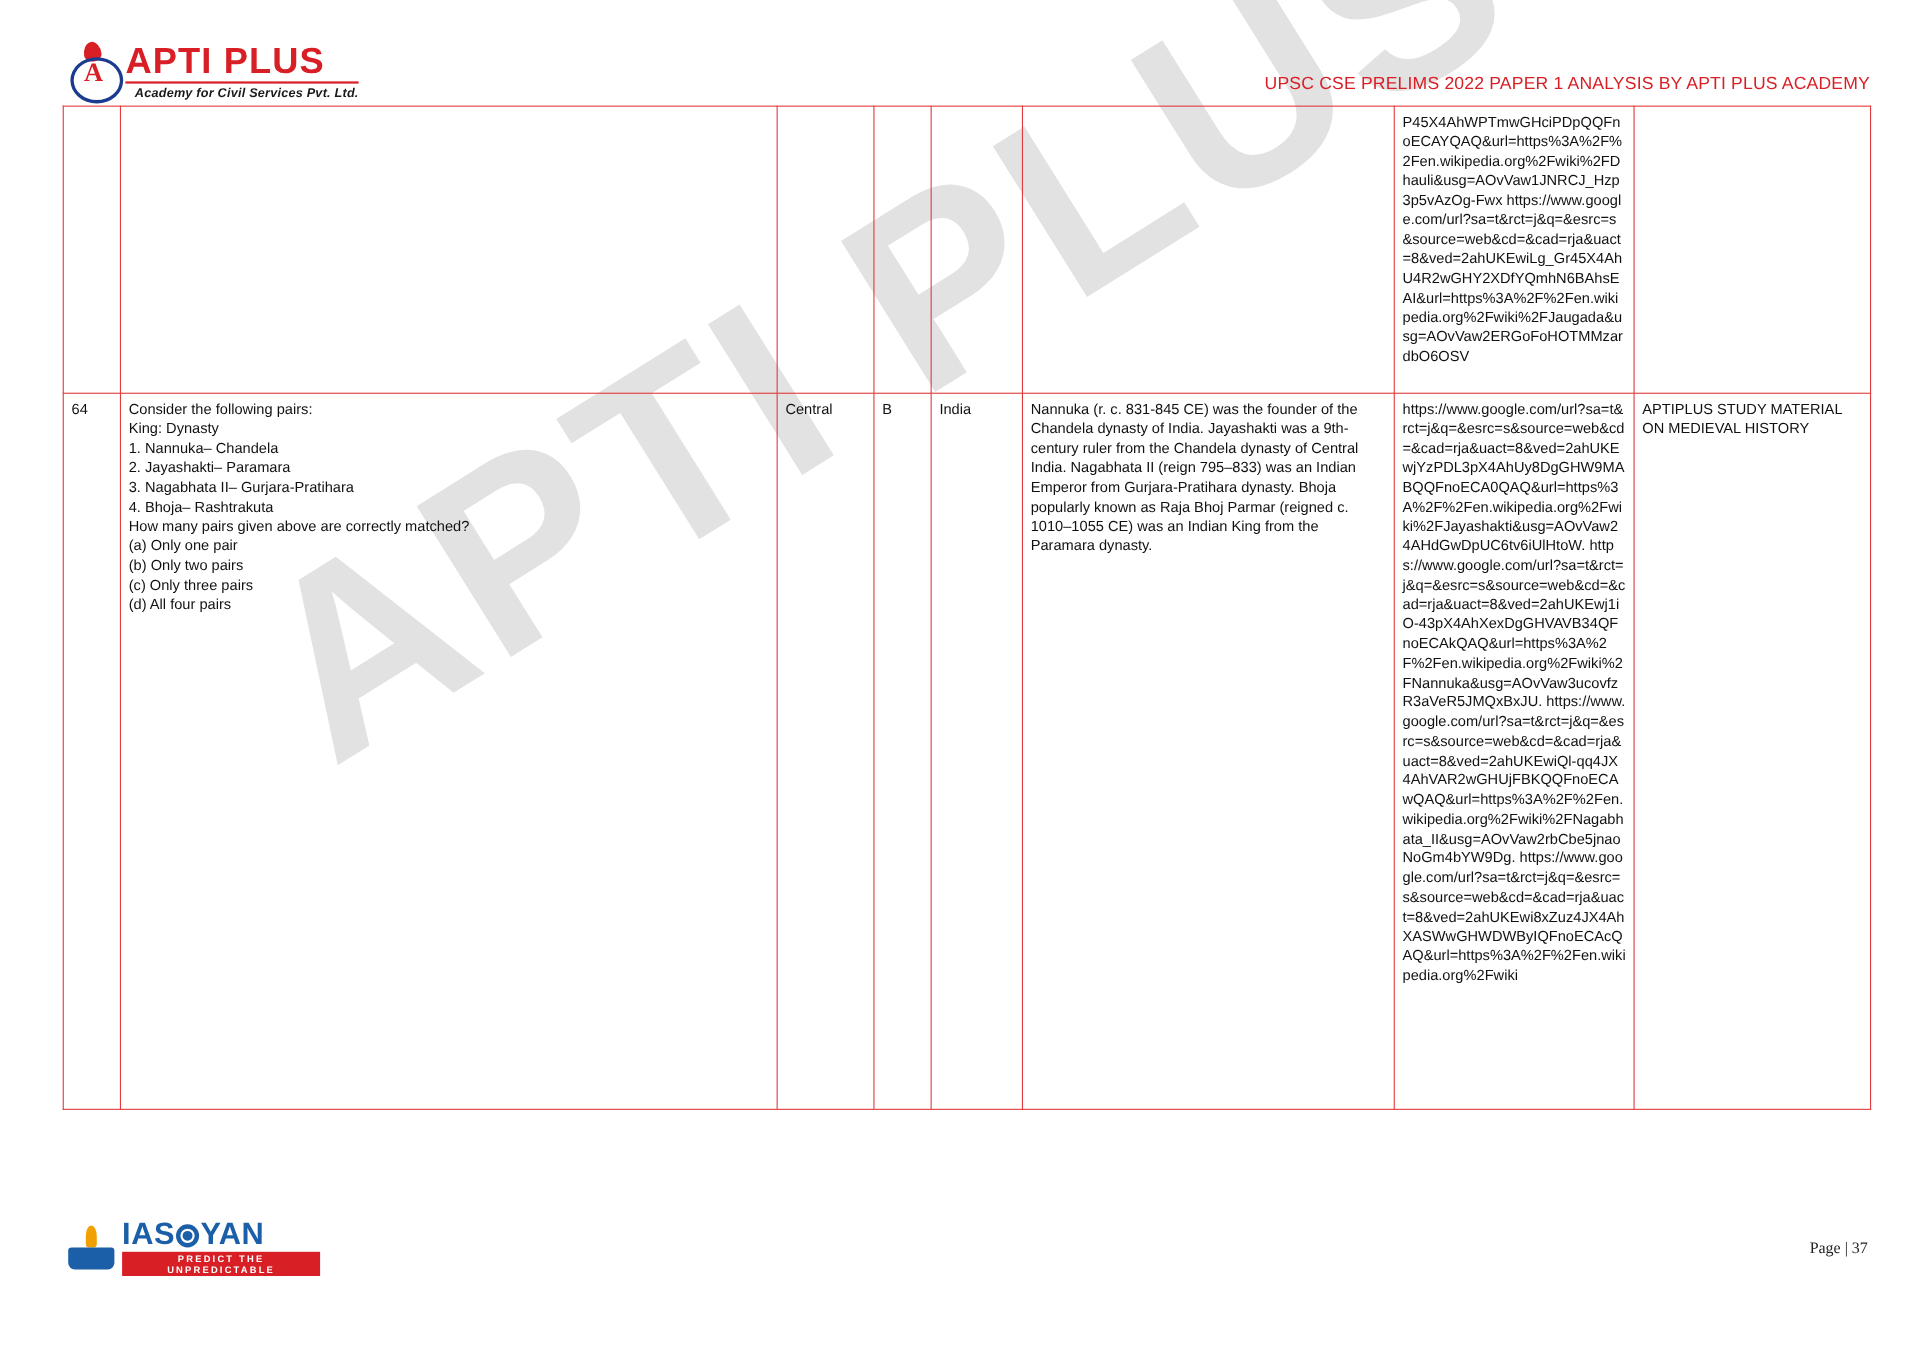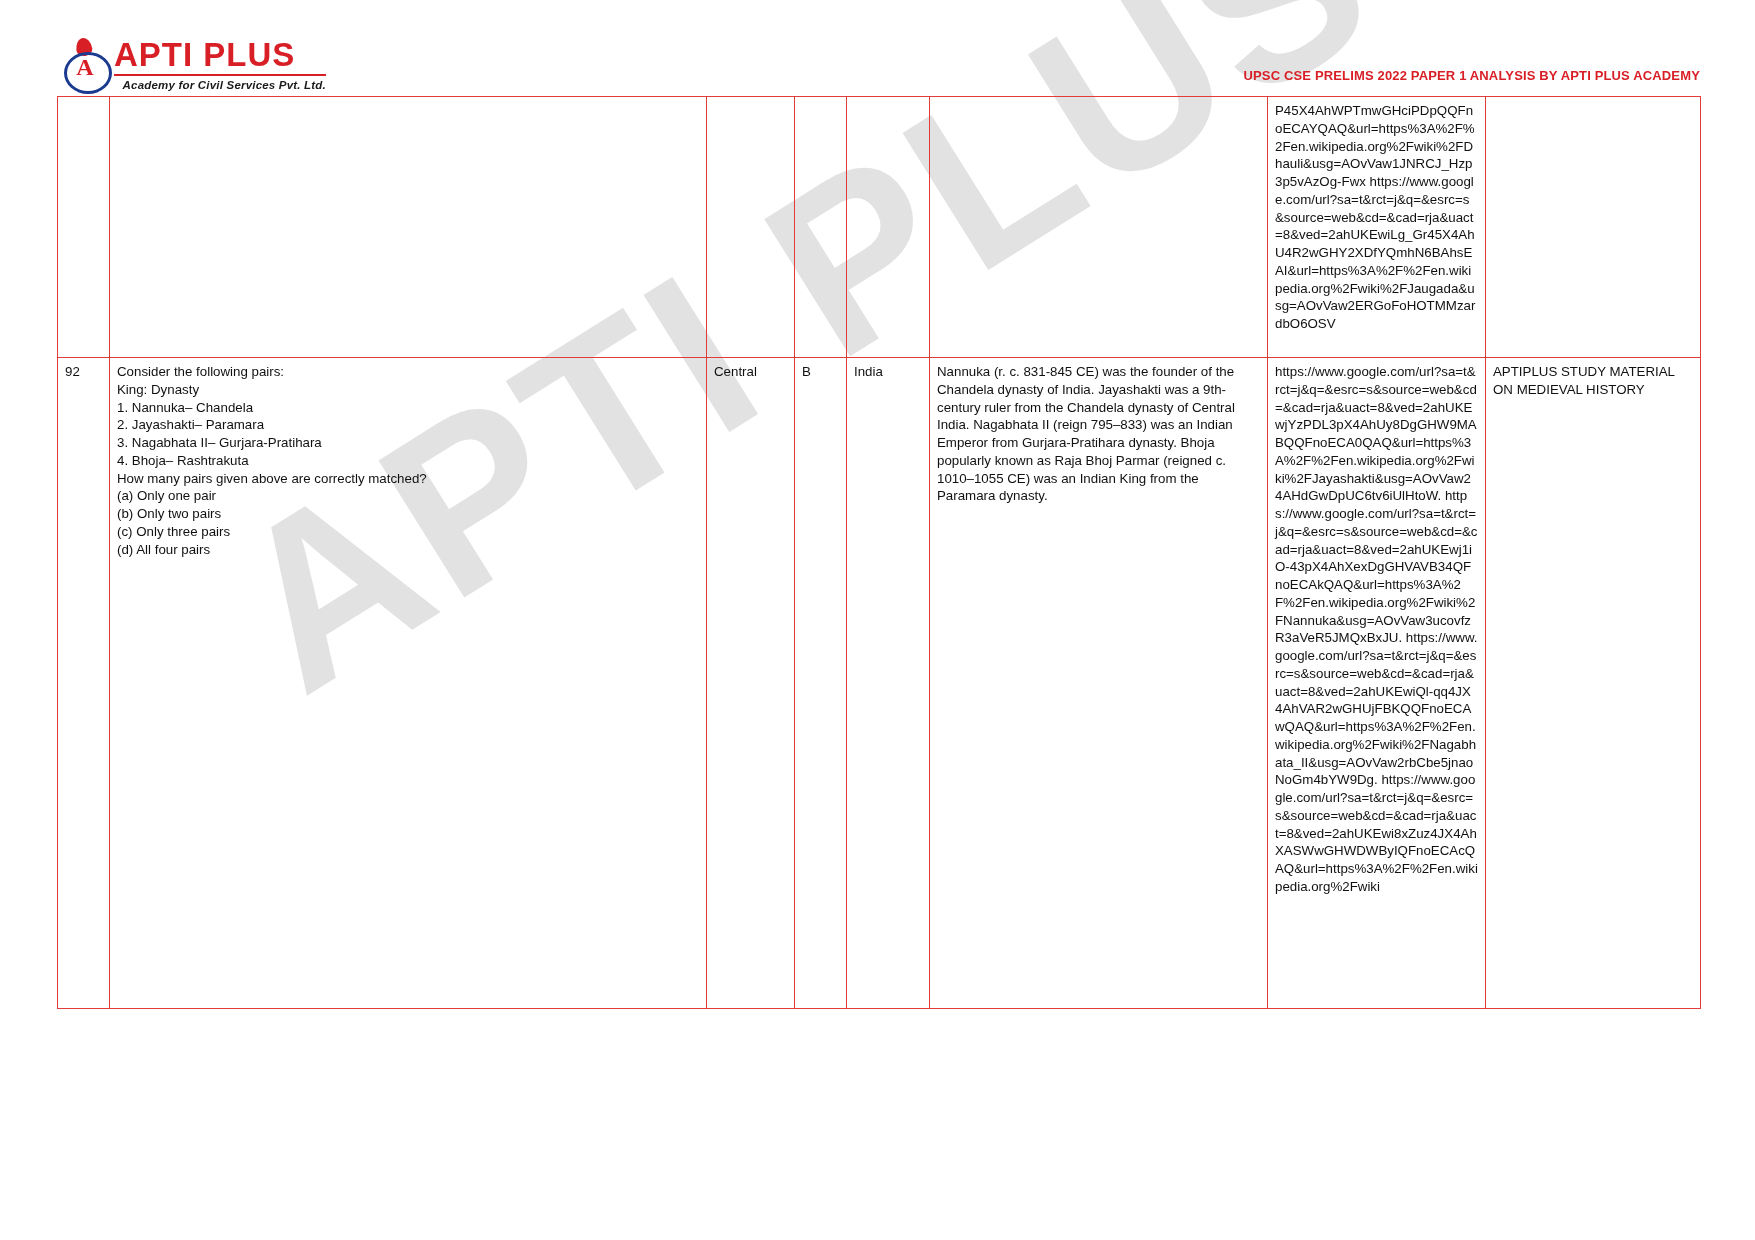--- a/index.html
+++ b/index.html
@@ -109,22 +109,22 @@
   .logo-text .rule {
     width: 212px;
     height: 2px;
     background: #d81f26;
     margin-top: 3px;
   }
   .header-title {
     position: absolute;
     right: 55px;
     top: 68px;
-    font-size: 13px;
-    font-weight: bold;
+    font-size: 16px;
+    font-weight: normal;
     color: #d81f26;
     letter-spacing: 0.15px;
     white-space: nowrap;
   }
 
   
   .table-wrap {
     position: absolute;
     left: 57px;
     top: 96px;
@@ -289,21 +289,21 @@
           <td></td>
           <td class="qtext"></td>
           <td></td>
           <td></td>
           <td></td>
           <td></td>
           <td class="link-text">P45X4AhWPTmwGHciPDpQQFnoECAYQAQ&amp;url=https%3A%2F%2Fen.wikipedia.org%2Fwiki%2FDhauli&amp;usg=AOvVaw1JNRCJ_Hzp3p5vAzOg-Fwx https://www.google.com/url?sa=t&amp;rct=j&amp;q=&amp;esrc=s&amp;source=web&amp;cd=&amp;cad=rja&amp;uact=8&amp;ved=2ahUKEwiLg_Gr45X4AhU4R2wGHY2XDfYQmhN6BAhsEAI&amp;url=https%3A%2F%2Fen.wikipedia.org%2Fwiki%2FJaugada&amp;usg=AOvVaw2ERGoFoHOTMMzardbO6OSV</td>
           <td></td>
         </tr>
         <tr class="row-main">
-          <td>92</td>
+          <td>64</td>
           <td class="qtext" style="white-space:pre-line;">Consider the following pairs:
 King: Dynasty
 1. Nannuka– Chandela
 2. Jayashakti– Paramara
 3. Nagabhata II– Gurjara-Pratihara
 4. Bhoja– Rashtrakuta
 How many pairs given above are correctly matched?
 (a) Only one pair
 (b) Only two pairs
 (c) Only three pairs
@@ -312,14 +312,27 @@
           <td>B</td>
           <td>India</td>
           <td>Nannuka (r. c. 831-845 CE) was the founder of the Chandela dynasty of India. Jayashakti was a 9th-century ruler from the Chandela dynasty of Central India. Nagabhata II (reign 795–833) was an Indian Emperor from Gurjara-Pratihara dynasty. Bhoja popularly known as Raja Bhoj Parmar (reigned c. 1010–1055 CE) was an Indian King from the Paramara dynasty.</td>
           <td class="link-text">https://www.google.com/url?sa=t&amp;rct=j&amp;q=&amp;esrc=s&amp;source=web&amp;cd=&amp;cad=rja&amp;uact=8&amp;ved=2ahUKEwjYzPDL3pX4AhUy8DgGHW9MABQQFnoECA0QAQ&amp;url=https%3A%2F%2Fen.wikipedia.org%2Fwiki%2FJayashakti&amp;usg=AOvVaw24AHdGwDpUC6tv6iUlHtoW. https://www.google.com/url?sa=t&amp;rct=j&amp;q=&amp;esrc=s&amp;source=web&amp;cd=&amp;cad=rja&amp;uact=8&amp;ved=2ahUKEwj1iO-43pX4AhXexDgGHVAVB34QFnoECAkQAQ&amp;url=https%3A%2F%2Fen.wikipedia.org%2Fwiki%2FNannuka&amp;usg=AOvVaw3ucovfzR3aVeR5JMQxBxJU. https://www.google.com/url?sa=t&amp;rct=j&amp;q=&amp;esrc=s&amp;source=web&amp;cd=&amp;cad=rja&amp;uact=8&amp;ved=2ahUKEwiQl-qq4JX4AhVAR2wGHUjFBKQQFnoECAwQAQ&amp;url=https%3A%2F%2Fen.wikipedia.org%2Fwiki%2FNagabhata_II&amp;usg=AOvVaw2rbCbe5jnaoNoGm4bYW9Dg. https://www.google.com/url?sa=t&amp;rct=j&amp;q=&amp;esrc=s&amp;source=web&amp;cd=&amp;cad=rja&amp;uact=8&amp;ved=2ahUKEwi8xZuz4JX4AhXASWwGHWDWByIQFnoECAcQAQ&amp;url=https%3A%2F%2Fen.wikipedia.org%2Fwiki</td>
           <td>APTIPLUS STUDY MATERIAL ON MEDIEVAL HISTORY</td>
         </tr>
       </tbody>
     </table>
   </div>
 
+  <div class="footer">
+    <div class="ias-logo">
+      <div class="ias-book">
+        <div class="torch"></div>
+        <div class="pages"></div>
+      </div>
+      <div>
+        <div class="ias-text"><span>IAS</span><span class="globe"></span><span>YAN</span></div>
+        <div class="ias-tag">PREDICT THE UNPREDICTABLE</div>
+      </div>
+    </div>
+    <div class="page-num">Page | 37</div>
+  </div>
 
 </div>
 
 </body></html>

